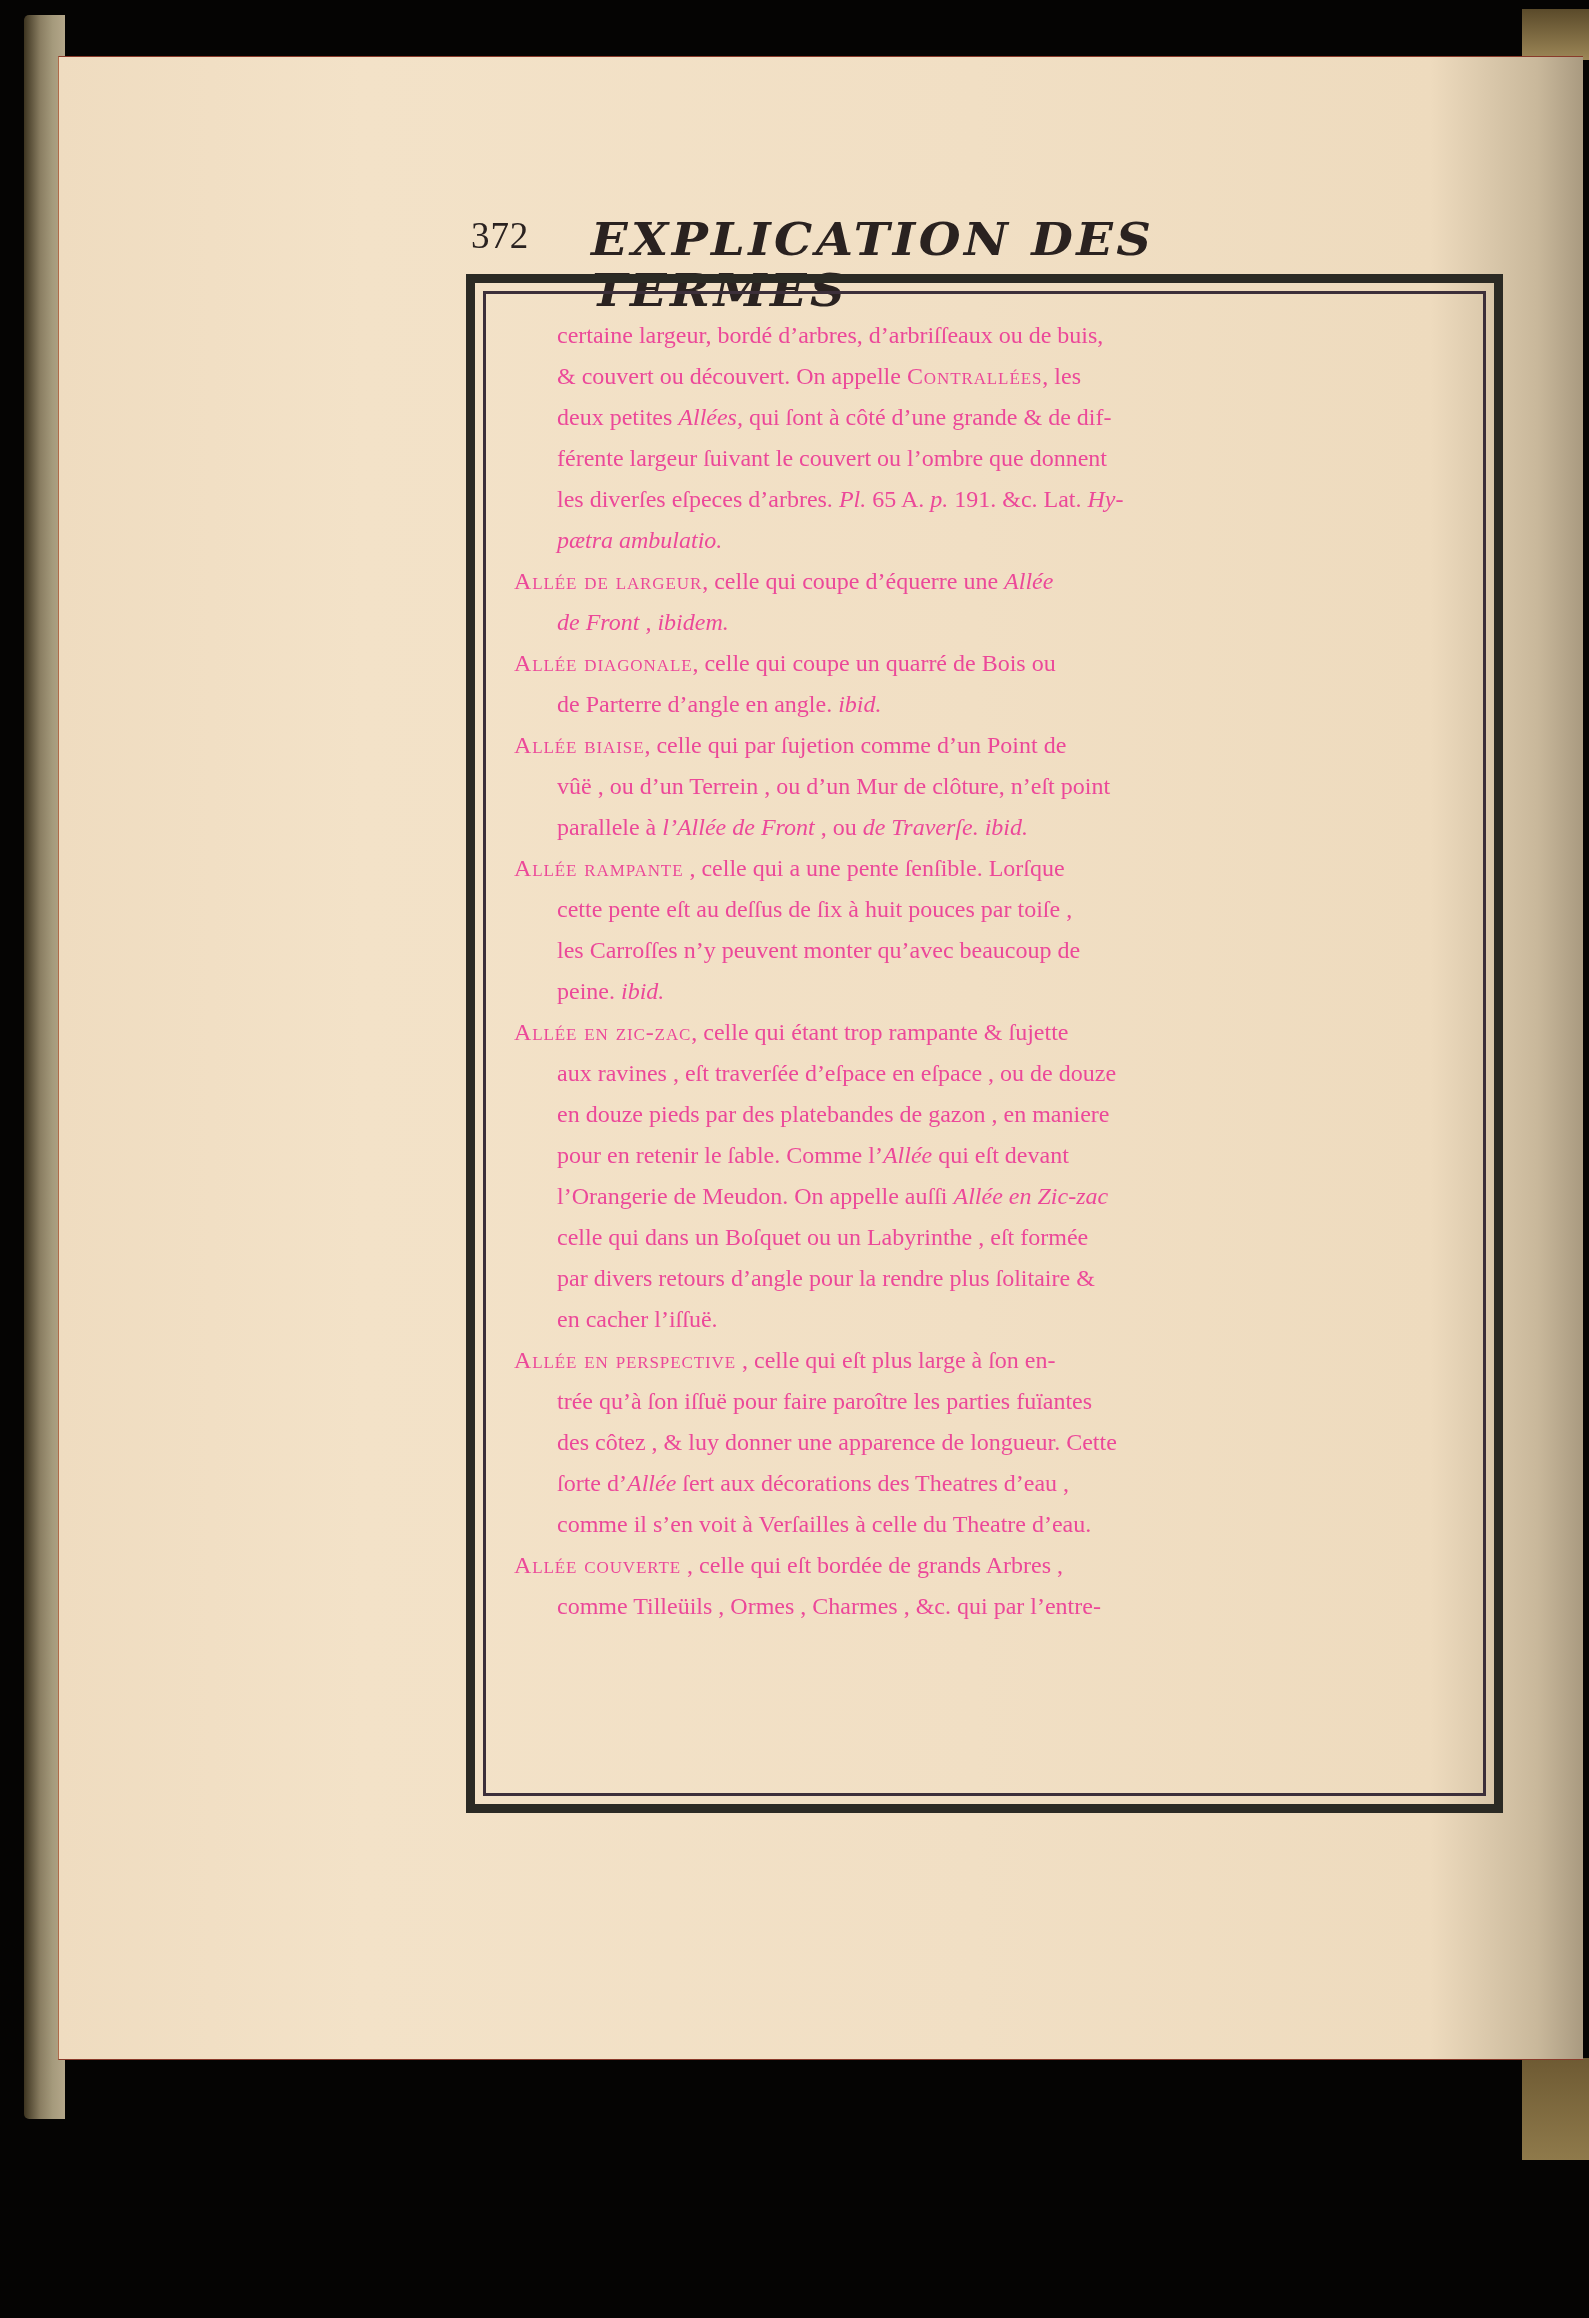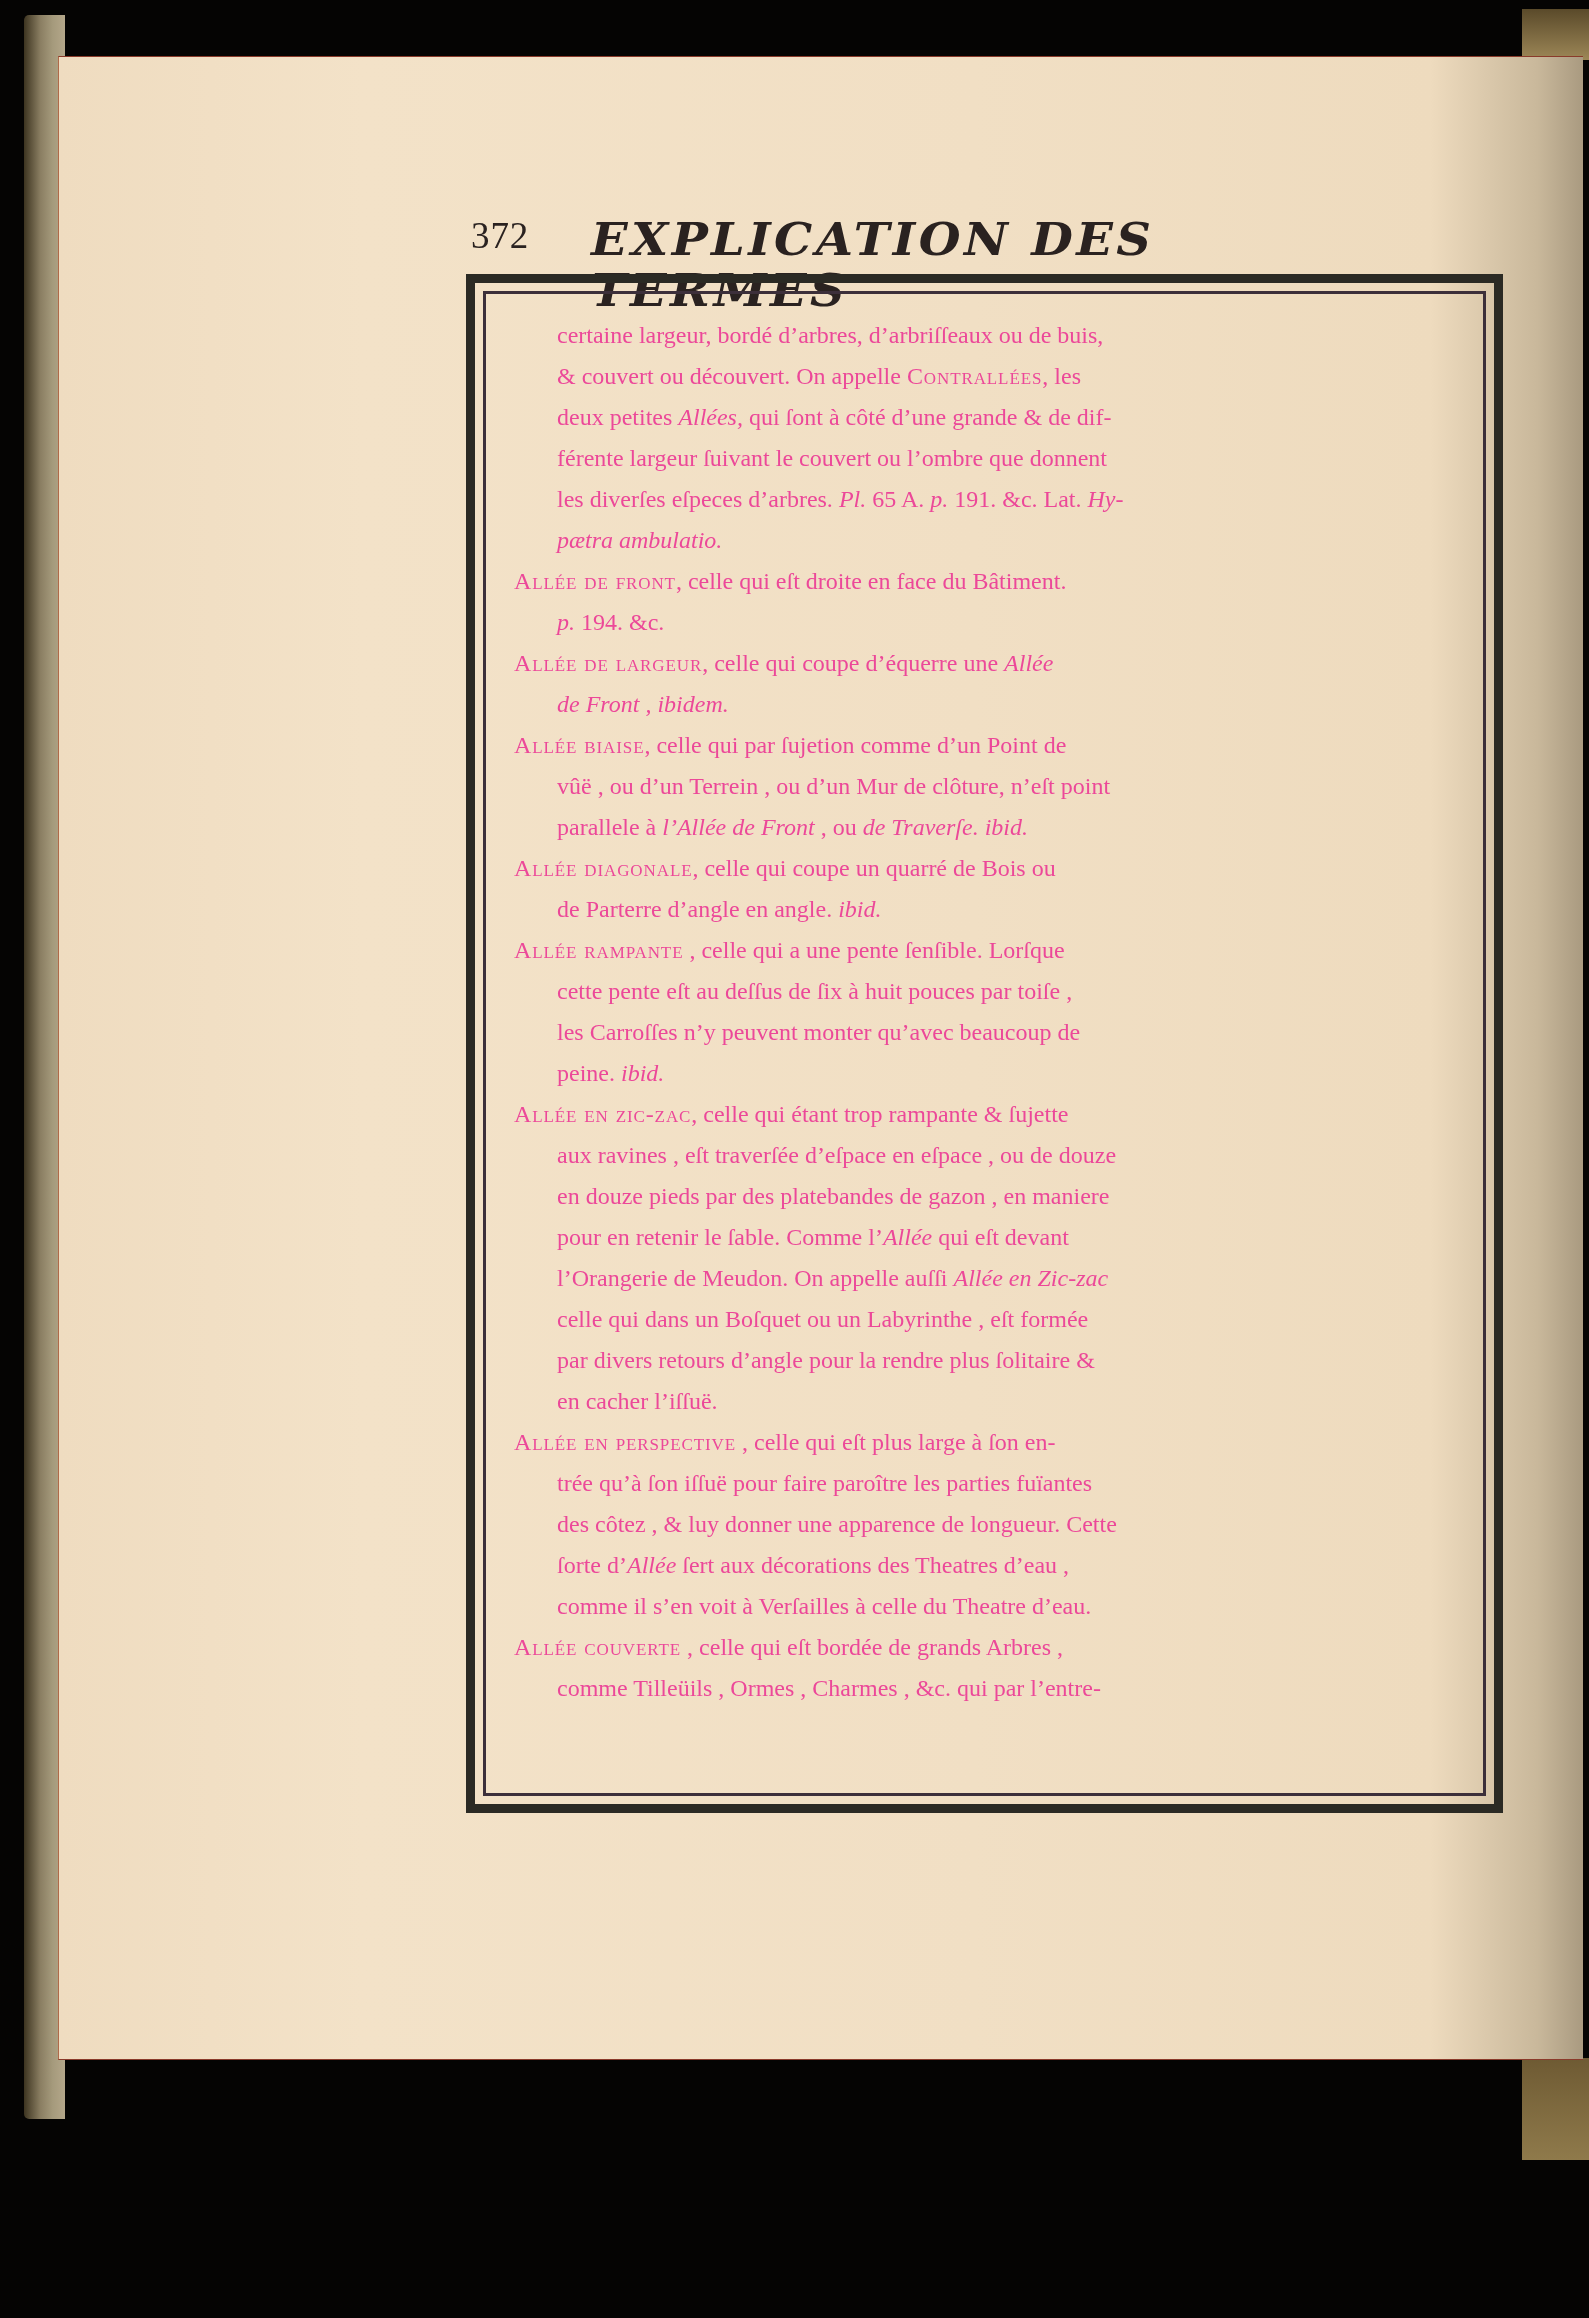--- a/index.html
+++ b/index.html
@@ -84,35 +84,31 @@
 </div>
 
 <div class="content" id="content">
     <span class="line indent"><span>certaine largeur, bordé d’arbres, d’arbriſſeaux ou de buis,</span></span>
     <span class="line indent"><span>&amp; couvert ou découvert. On appelle </span><span class="sc">Contrallées</span><span>, les</span></span>
     <span class="line indent"><span>deux petites </span><span class="it">Allées,</span><span> qui ſont à côté d’une grande &amp; de dif-</span></span>
     <span class="line indent"><span>férente largeur ſuivant le couvert ou l’ombre que donnent</span></span>
     <span class="line indent"><span>les diverſes eſpeces d’arbres. </span><span class="it">Pl.</span><span> 65 A. </span><span class="it">p.</span><span> 191. &amp;c. Lat. </span><span class="it">Hy-</span></span>
     <span class="line indent"><span class="it">pætra ambulatio.</span></span>
     <div class="entry">
-      <span class="line "><span class="sc">Allée de front</span><span>, celle qui eſt droite en face du Bâtiment.</span></span>
-      <span class="line indent"><span class="it">p.</span><span> 194. &amp;c.</span></span>
+      <span class="line "><span class="sc">Allée de largeur</span><span>, celle qui coupe d’équerre une </span><span class="it">Allée</span></span>
+      <span class="line indent"><span class="it">de Front , ibidem.</span></span>
     </div>
     <div class="entry">
-      <span class="line "><span class="sc">Allée de largeur</span><span>, celle qui coupe d’équerre une </span><span class="it">Allée</span></span>
-      <span class="line indent"><span class="it">de Front , ibidem.</span></span>
+      <span class="line "><span class="sc">Allée diagonale</span><span>, celle qui coupe un quarré de Bois ou</span></span>
+      <span class="line indent"><span>de Parterre d’angle en angle. </span><span class="it">ibid.</span></span>
     </div>
     <div class="entry">
       <span class="line "><span class="sc">Allée biaise</span><span>, celle qui par ſujetion comme d’un Point de</span></span>
       <span class="line indent"><span>vûë , ou d’un Terrein , ou d’un Mur de clôture, n’eſt point</span></span>
       <span class="line indent"><span>parallele à </span><span class="it">l’Allée de Front</span><span> , ou </span><span class="it">de Traverſe. ibid.</span></span>
-    </div>
-    <div class="entry">
-      <span class="line "><span class="sc">Allée diagonale</span><span>, celle qui coupe un quarré de Bois ou</span></span>
-      <span class="line indent"><span>de Parterre d’angle en angle. </span><span class="it">ibid.</span></span>
     </div>
     <div class="entry">
       <span class="line "><span class="sc">Allée rampante</span><span> , celle qui a une pente ſenſible. Lorſque</span></span>
       <span class="line indent"><span>cette pente eſt au deſſus de ſix à huit pouces par toiſe ,</span></span>
       <span class="line indent"><span>les Carroſſes n’y peuvent monter qu’avec beaucoup de</span></span>
       <span class="line indent"><span>peine. </span><span class="it">ibid.</span></span>
     </div>
     <div class="entry">
       <span class="line "><span class="sc">Allée en zic-zac</span><span>, celle qui étant trop rampante &amp; ſujette</span></span>
       <span class="line indent"><span>aux ravines , eſt traverſée d’eſpace en eſpace , ou de douze</span></span>

